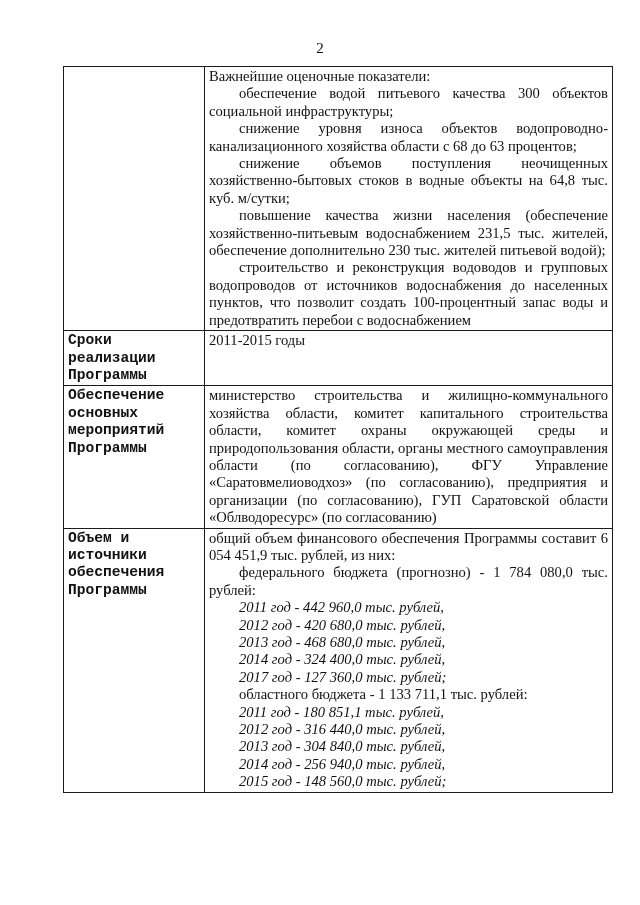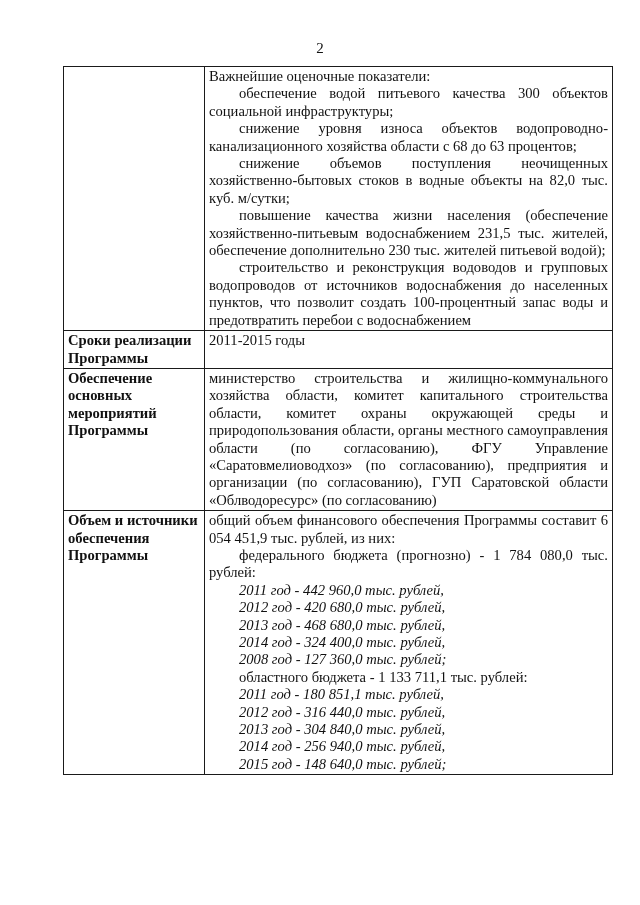--- a/index.html
+++ b/index.html
@@ -22,40 +22,41 @@
   }
   table.passport td {
     border: 1.5px solid #1a1a1a;
     vertical-align: top;
     padding: 1px 4px 1px 4px;
   }
   td.lbl {
     width: 132px;
     font-weight: bold;
     padding-left: 6px;
+    font-family: Liberation Mono, monospace;
   }
   td.val { text-align: justify; }
   .p { margin: 0; text-align: justify; }
   .ind { text-indent: 30px; }
   .ind2 { padding-left: 30px; font-style: italic; }
 </style>
 </head>
 <body>
 
 <div class="page-number">2</div>
 
 <table class="passport">
   <tbody>
       <tr>
     <td class="lbl"></td>
     <td class="val">
       <p class="p">Важнейшие оценочные показатели:</p>
       <p class="p ind">обеспечение водой питьевого качества 300 объектов социальной инфраструктуры;</p>
       <p class="p ind">снижение уровня износа объектов водопроводно-канализационного хозяйства области с 68 до 63 процентов;</p>
-      <p class="p ind">снижение объемов поступления неочищенных хозяйственно-бытовых стоков в водные объекты на 82,0 тыс. куб. м/сутки;</p>
+      <p class="p ind">снижение объемов поступления неочищенных хозяйственно-бытовых стоков в водные объекты на 64,8 тыс. куб. м/сутки;</p>
       <p class="p ind">повышение качества жизни населения (обеспечение хозяйственно-питьевым водоснабжением 231,5 тыс. жителей, обеспечение дополнительно 230 тыс. жителей питьевой водой);</p>
       <p class="p ind">строительство и реконструкция водоводов и групповых водопроводов от источников водоснабжения до населенных пунктов, что позволит создать 100-процентный запас воды и предотвратить перебои с водоснабжением</p>
     </td>
   </tr>
   <tr>
     <td class="lbl">Сроки реализации Программы</td>
     <td class="val">2011-2015 годы</td>
   </tr>
   <tr>
     <td class="lbl">Обеспечение основных мероприятий Программы</td>
@@ -65,23 +66,23 @@
   </tr>
   <tr>
     <td class="lbl">Объем и источники обеспечения Программы</td>
     <td class="val">
       <p class="p">общий объем финансового обеспечения Программы составит 6 054 451,9 тыс. рублей, из них:</p>
       <p class="p ind">федерального бюджета (прогнозно) - 1 784 080,0 тыс. рублей:</p>
       <p class="p ind2">2011 год - 442 960,0 тыс. рублей,</p>
       <p class="p ind2">2012 год - 420 680,0 тыс. рублей,</p>
       <p class="p ind2">2013 год - 468 680,0 тыс. рублей,</p>
       <p class="p ind2">2014 год - 324 400,0 тыс. рублей,</p>
-      <p class="p ind2">2008 год - 127 360,0 тыс. рублей;</p>
+      <p class="p ind2">2017 год - 127 360,0 тыс. рублей;</p>
       <p class="p ind">областного бюджета - 1 133 711,1 тыс. рублей:</p>
       <p class="p ind2">2011 год - 180 851,1 тыс. рублей,</p>
       <p class="p ind2">2012 год - 316 440,0 тыс. рублей,</p>
       <p class="p ind2">2013 год - 304 840,0 тыс. рублей,</p>
       <p class="p ind2">2014 год - 256 940,0 тыс. рублей,</p>
-      <p class="p ind2">2015 год - 148 640,0 тыс. рублей;</p>
+      <p class="p ind2">2015 год - 148 560,0 тыс. рублей;</p>
     </td>
   </tr>
 </tbody>
   </table>
 
 </body></html>

